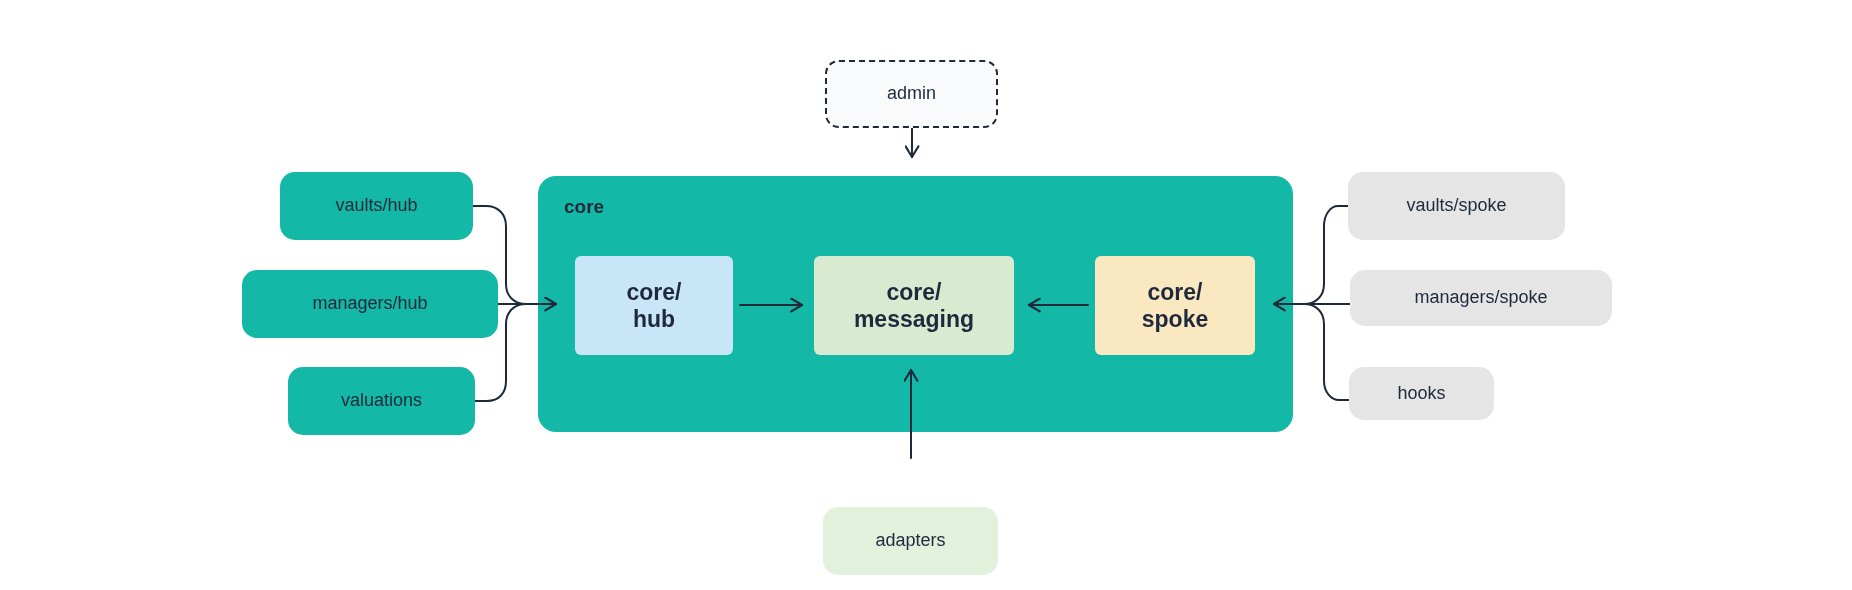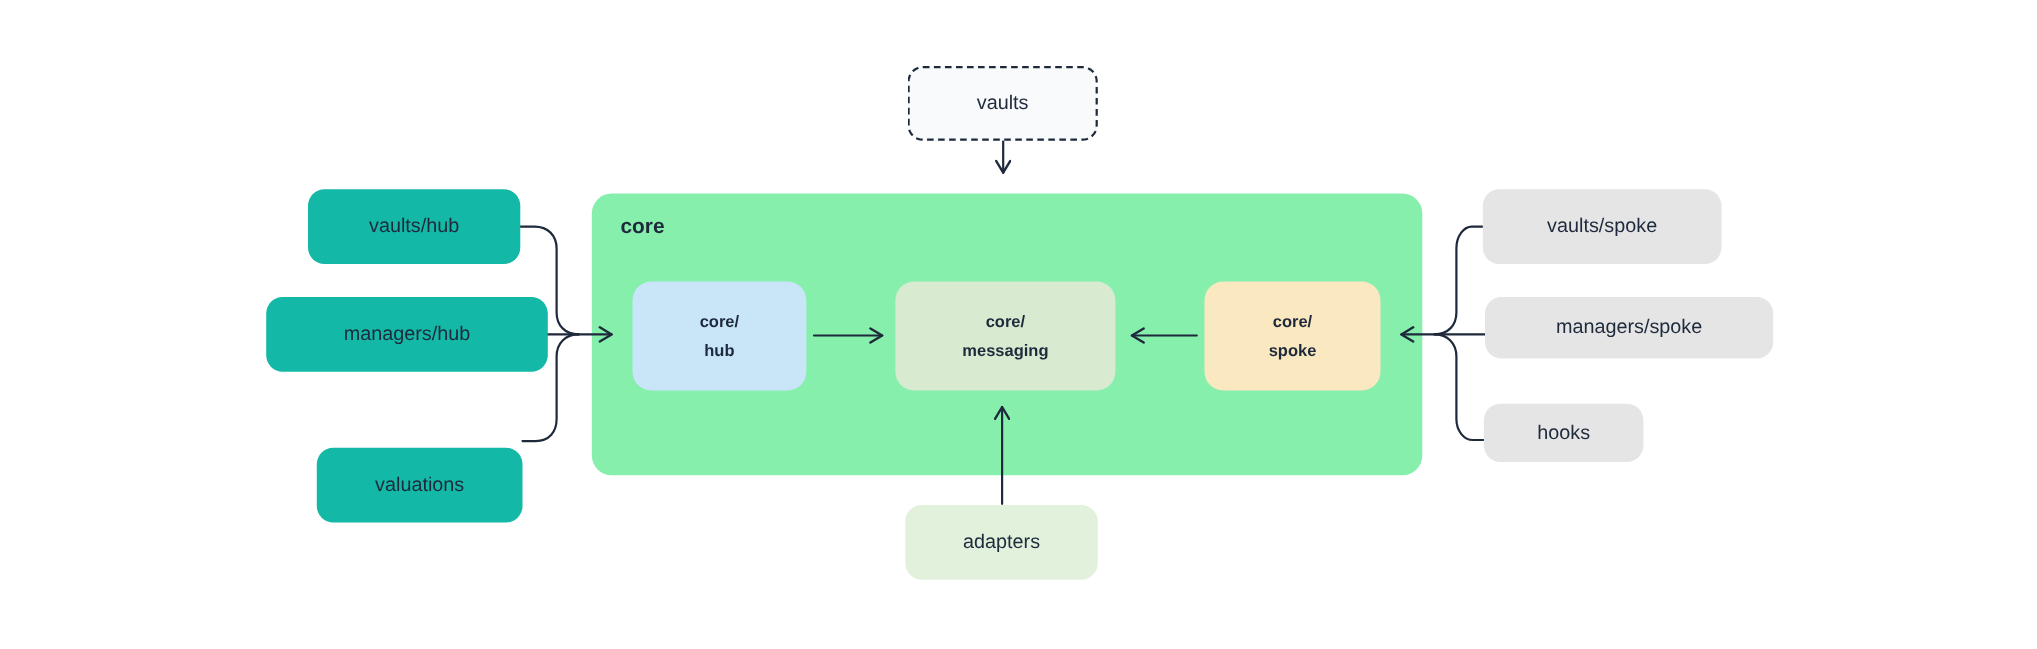--- a/index.html
+++ b/index.html
@@ -24,56 +24,56 @@
     text-align: center;
     border-radius: 15px;
     font-size: 18px;
     font-weight: 400;
     color: #1e293b;
     line-height: 1.3;
   }
   
   .pill-blue   { background: #14b8a6; }
   .pill-yellow { background: #e5e5e5; }
-  .pill-green  { background: #e2f1dc; }
+  .pill-green  { background: #e2f1dc; margin-top: 48px; }
   
   .admin {
     left: 825px; top: 60px; width: 173px; height: 68px;
     background: #f8fafc;
     border: 2px dashed #1e293b;
     border-radius: 14px;
   }
   
   .group {
     position: absolute;
     left: 538px; top: 176px; width: 755px; height: 256px;
-    background: #86efac;
+    background: #14b8a6;
     border-radius: 18px;
   }
   .group-label {
     position: absolute;
     left: 26px; top: 20px;
     font-size: 19px;
     font-weight: 700;
     color: #1e293b;
   }
   
   .core-node {
-    border-radius: 17px;
-    font-size: 15px;
+    border-radius: 6px;
+    font-size: 23px;
     font-weight: 700;
     line-height: 27px;
   }
   .core-hub       { left: 575px;  top: 256px; width: 158px; height: 99px; background: #c9e6f9; }
   .core-messaging { left: 814px;  top: 256px; width: 200px; height: 99px; background: #d8ebd1; }
   .core-spoke     { left: 1095px; top: 256px; width: 160px; height: 99px; background: #f9e8c0; }
   
   .vaults-hub   { left: 280px; top: 172px; width: 193px; height: 68px; }
   .managers-hub { left: 242px; top: 270px; width: 256px; height: 68px; }
-  .valuations   { left: 288px; top: 367px; width: 187px; height: 68px; margin-top: 40px; }
+  .valuations   { left: 288px; top: 367px; width: 187px; height: 68px; }
   
   .vaults-spoke   { left: 1348px; top: 172px; width: 217px; height: 68px; }
   .managers-spoke { left: 1350px; top: 270px; width: 262px; height: 56px; }
   .hooks          { left: 1349px; top: 367px; width: 145px; height: 53px; }
   
   .adapters { left: 823px; top: 459px; width: 175px; height: 68px; }
 
   svg.edges {
     position: absolute;
     left: 0; top: 0;
@@ -115,21 +115,21 @@
     <path d="M 1088 305 H 1029" marker-end="url(#arrow)"></path>
 
     <path d="M 1348 206 H 1338 C 1331 206 1324 214 1324 226 V 284 C 1324 296 1316 304 1304 304"></path>
     <path d="M 1349 400 H 1339 C 1331 400 1324 392 1324 381 V 324 C 1324 312 1316 304 1304 304"></path>
     <path d="M 1350 304 H 1274" marker-end="url(#arrow)"></path>
 
     <path d="M 911 458 V 370" marker-end="url(#arrow)"></path>
   </svg>
 
   <div class="node admin">
-    <span>vaults</span>
+    <span>admin</span>
   </div>
 
   <div class="node core-node core-hub">
     <span>core/</span>
     <span>hub</span>
   </div>
   <div class="node core-node core-messaging">
     <span>core/</span>
     <span>messaging</span>
   </div>

